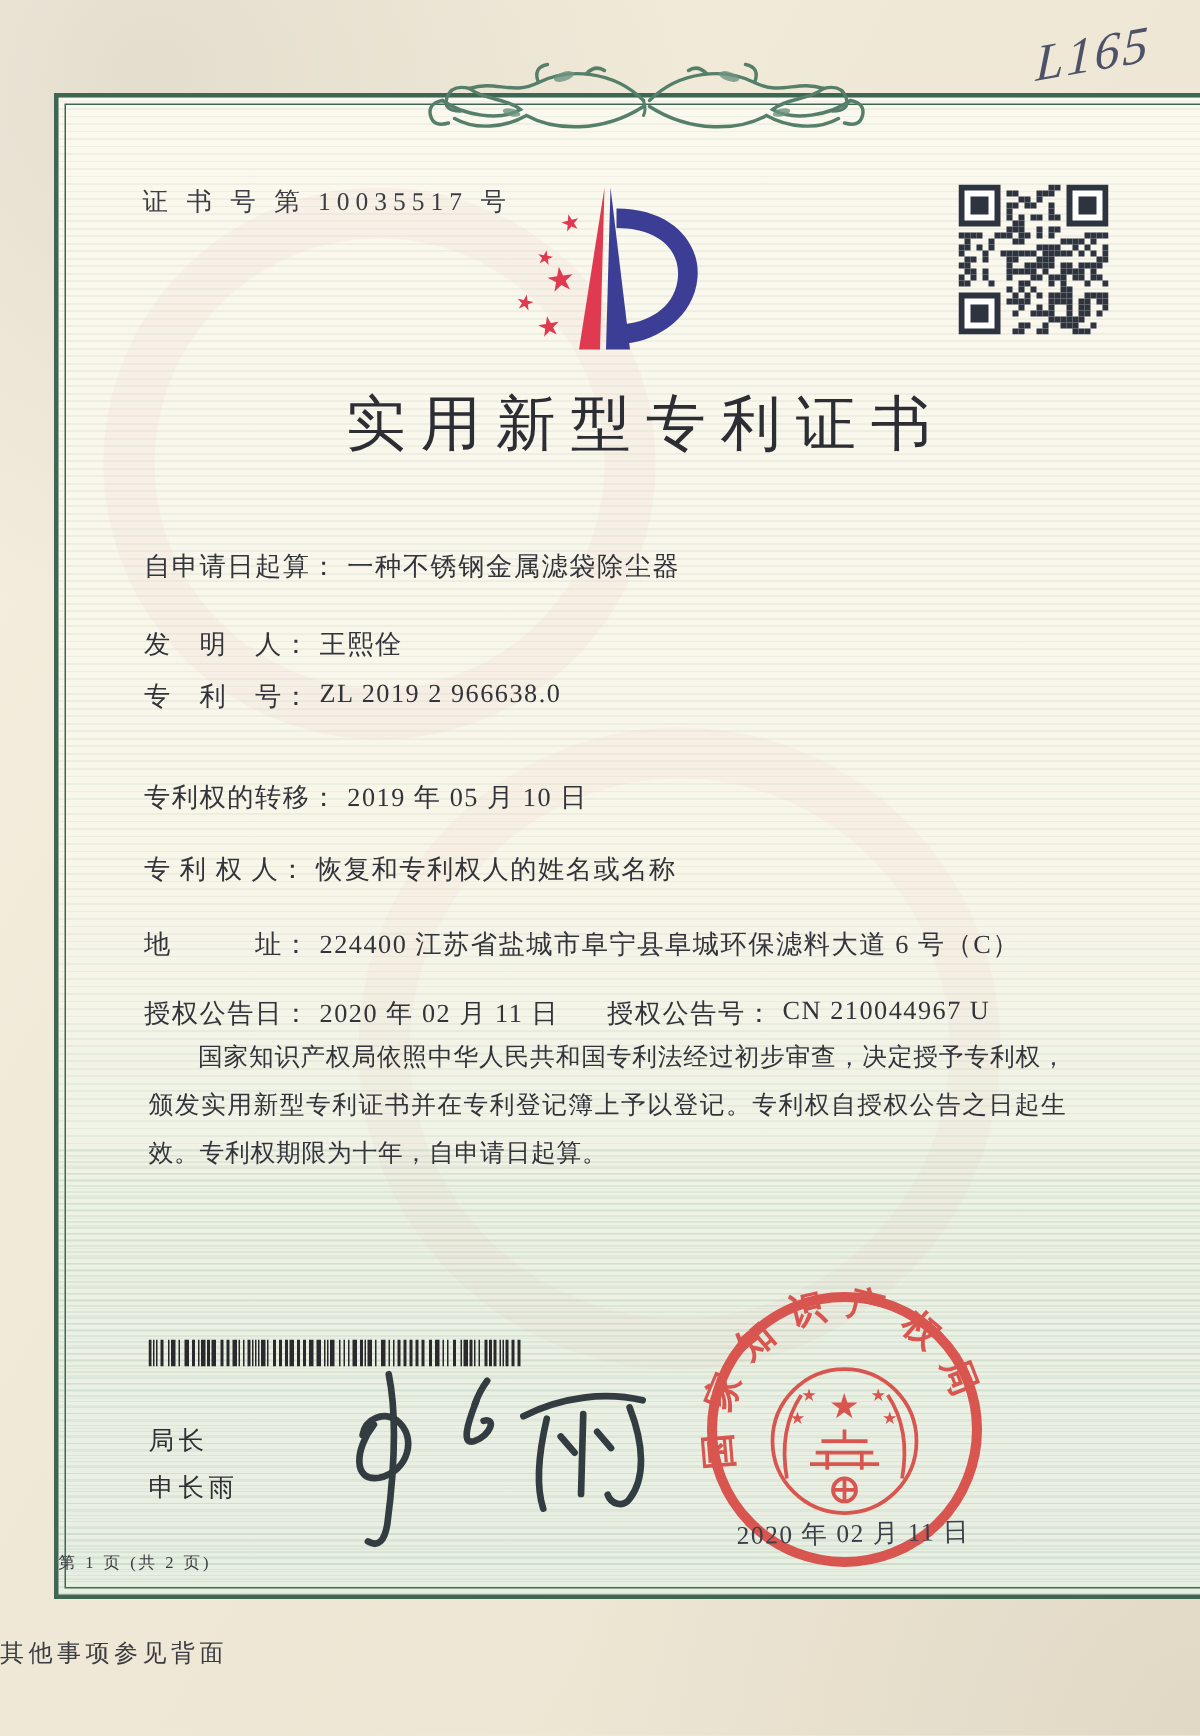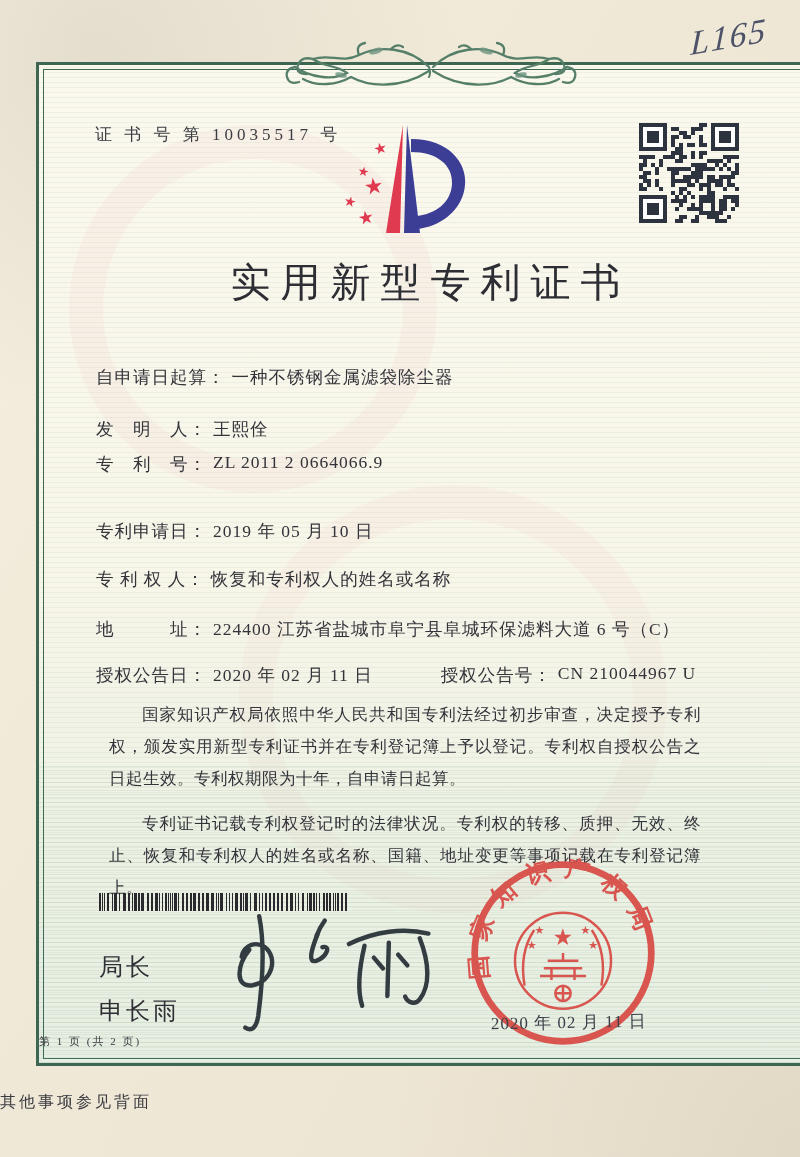--- a/index.html
+++ b/index.html
@@ -46,27 +46,27 @@
   .logo{position:absolute;left:288px;top:48px;}
   .qr{position:absolute;left:600px;top:58px;width:100px;height:100px;}
   .title{
     position:absolute;left:0;top:190px;width:100%;text-align:center;
     font-size:40px;font-weight:400;color:#2d2d34;letter-spacing:10px;
   }
   
   .row{position:absolute;left:57px;font-size:17.5px;color:#33333a;white-space:pre;display:flex;}
   .row .lab{letter-spacing:1px;}
   .row .val{margin-left:6px;letter-spacing:1px;}
-  .grant2{margin-left:68px;display:flex;}
+  .grant2{margin-left:32px;display:flex;}
   
   .paras{position:absolute;left:58px;top:622px;width:616px;color:#33333a;}
-  .paras p{margin:12px;font-size:16.5px;line-height:1.95;text-indent:2em;text-align:justify;letter-spacing:.5px;}
+  .paras p{margin:2px;font-size:16.5px;line-height:1.95;text-indent:2em;text-align:justify;letter-spacing:.5px;}
   
   .barcode{position:absolute;left:60px;top:828px;width:250px;height:18px;}
-  .signer{position:absolute;left:60px;top:880px;font-size:24px;color:#2f2f35;letter-spacing:3px;line-height:1.85;}
+  .signer{position:absolute;left:60px;top:880px;font-size:17px;color:#2f2f35;letter-spacing:3px;line-height:1.85;}
   .signature{position:absolute;left:168px;top:842px;transform:rotate(-2deg);}
   .seal{position:absolute;left:428px;top:792px;width:192px;height:192px;opacity:.92;}
   .seal-date{
     position:absolute;left:452px;top:946px;font-size:17px;color:#3a3f49;
     letter-spacing:1px;transform:rotate(-1deg);white-space:pre;z-index:5;
   }
   .page-info{position:absolute;left:0;bottom:14px;width:100%;text-align:left;font-size:11px;color:#3a3a40;letter-spacing:2px;}
   .footer-note{position:absolute;left:0;top:1092px;width:100%;text-align:left;font-size:16px;color:#3a3a40;letter-spacing:3px;}
 </style>
 </head>
@@ -350,24 +350,24 @@
     <div class="row" style="top:300px">
       <span class="lab">自申请日起算：</span>
       <span class="val">一种不锈钢金属滤袋除尘器</span>
     </div>
     <div class="row" style="top:352px">
       <span class="lab">发　明　人：</span>
       <span class="val">王熙佺</span>
     </div>
     <div class="row" style="top:387px">
       <span class="lab">专　利　号：</span>
-      <span class="val">ZL 2011 2 0664066.9</span>
+      <span class="val">ZL 2019 2 966638.0</span>
     </div>
     <div class="row" style="top:454px">
-      <span class="lab">专利申请日：</span>
+      <span class="lab">专利权的转移：</span>
       <span class="val">2019 年 05 月 10 日</span>
     </div>
     <div class="row" style="top:502px">
       <span class="lab">专 利 权 人：</span>
       <span class="val">恢复和专利权人的姓名或名称</span>
     </div>
     <div class="row" style="top:552px">
       <span class="lab">地　　　址：</span>
       <span class="val">224400 江苏省盐城市阜宁县阜城环保滤料大道 6 号（C）</span>
     </div>
@@ -375,21 +375,20 @@
       <span class="lab">授权公告日：</span>
       <span class="val">2020 年 02 月 11 日</span>
       <span class="grant2">
         <span class="lab">授权公告号：</span>
         <span class="val">CN 210044967 U</span>
       </span>
     </div>
 
     <div class="paras">
       <p>国家知识产权局依照中华人民共和国专利法经过初步审查，决定授予专利权，颁发实用新型专利证书并在专利登记簿上予以登记。专利权自授权公告之日起生效。专利权期限为十年，自申请日起算。</p>
-      <p>专利证书记载专利权登记时的法律状况。专利权的转移、质押、无效、终止、恢复和专利权人的姓名或名称、国籍、地址变更等事项记载在专利登记簿上。</p>
     </div>
 
     <svg class="barcode" id="barcode-svg" viewBox="0 0 250 18" preserveAspectRatio="none">
         <rect x="0" y="0" width="2" height="18" fill="#2a2a2e"></rect>
         <rect x="3" y="0" width="1" height="18" fill="#2a2a2e"></rect>
         <rect x="5" y="0" width="1" height="18" fill="#2a2a2e"></rect>
         <rect x="8" y="0" width="2" height="18" fill="#2a2a2e"></rect>
         <rect x="13" y="0" width="1" height="18" fill="#2a2a2e"></rect>
         <rect x="15" y="0" width="3" height="18" fill="#2a2a2e"></rect>
         <rect x="20" y="0" width="1" height="18" fill="#2a2a2e"></rect>

